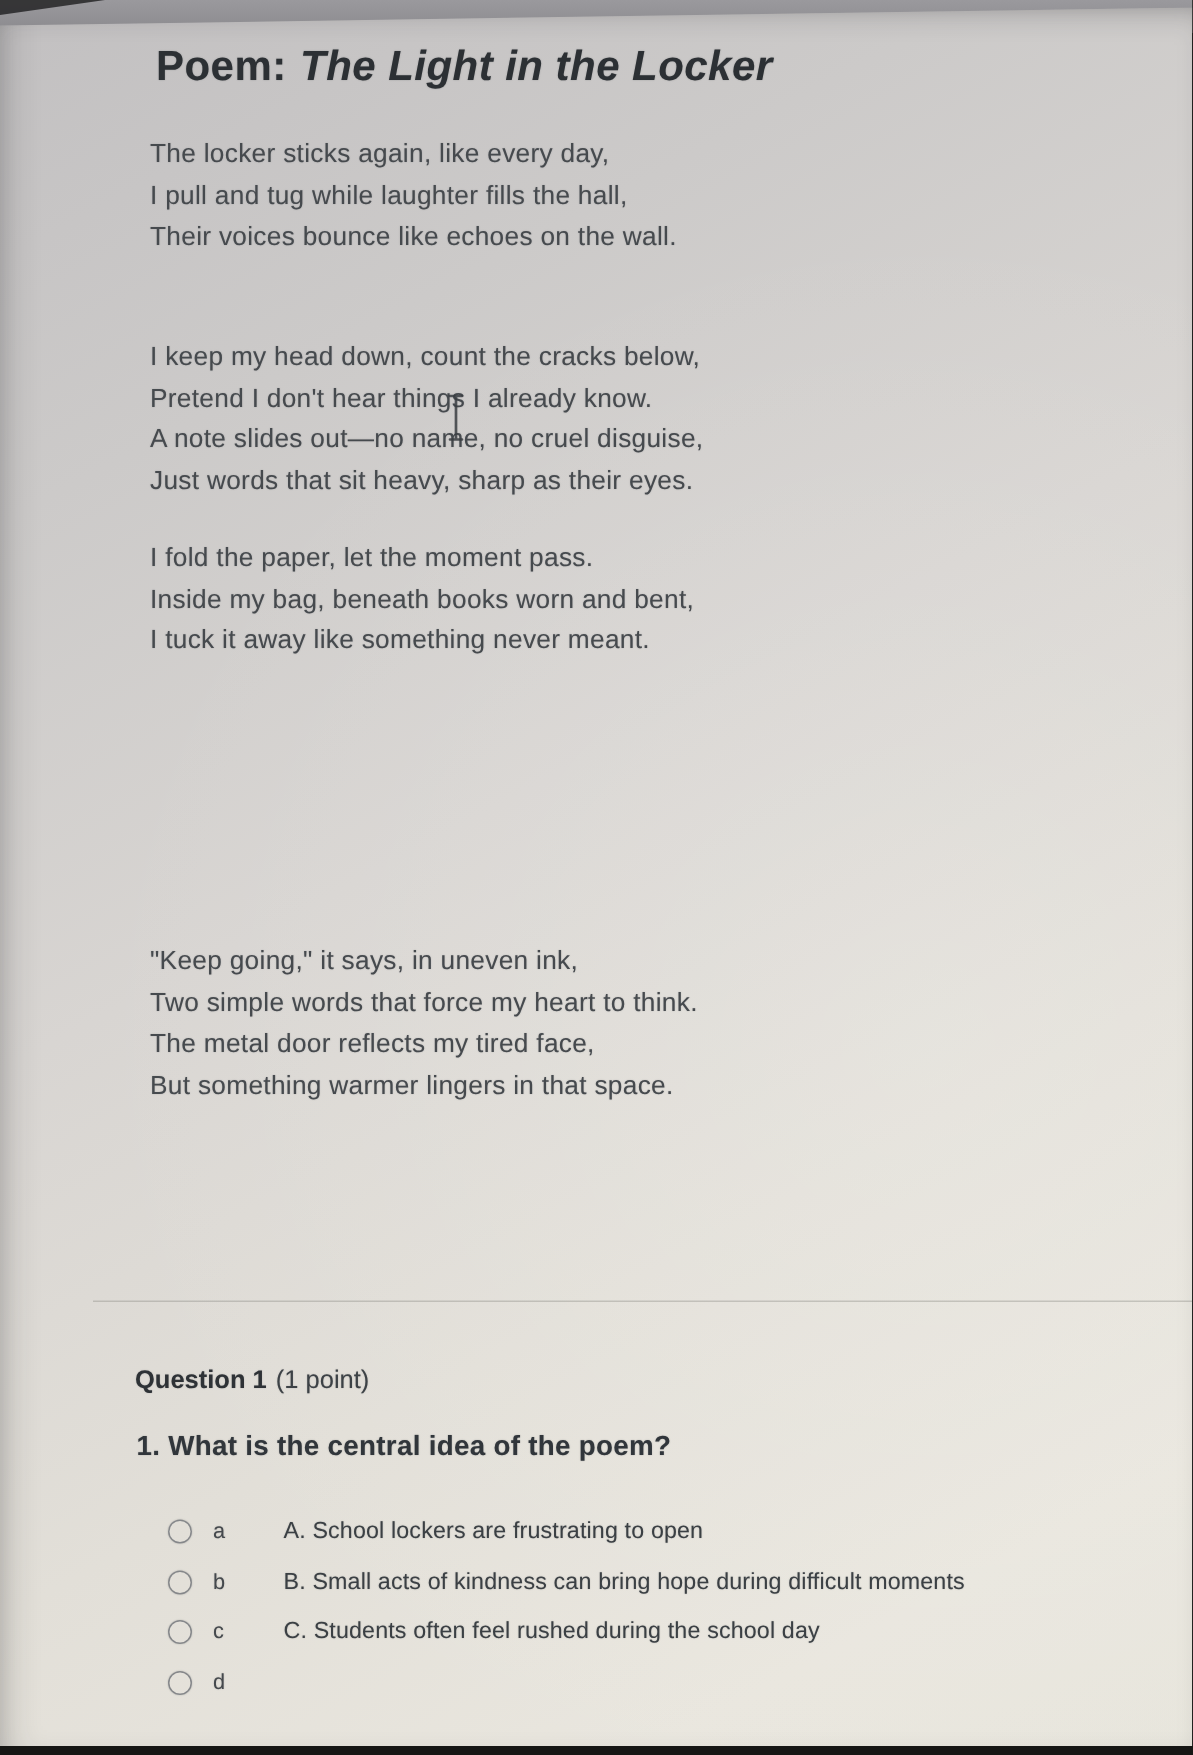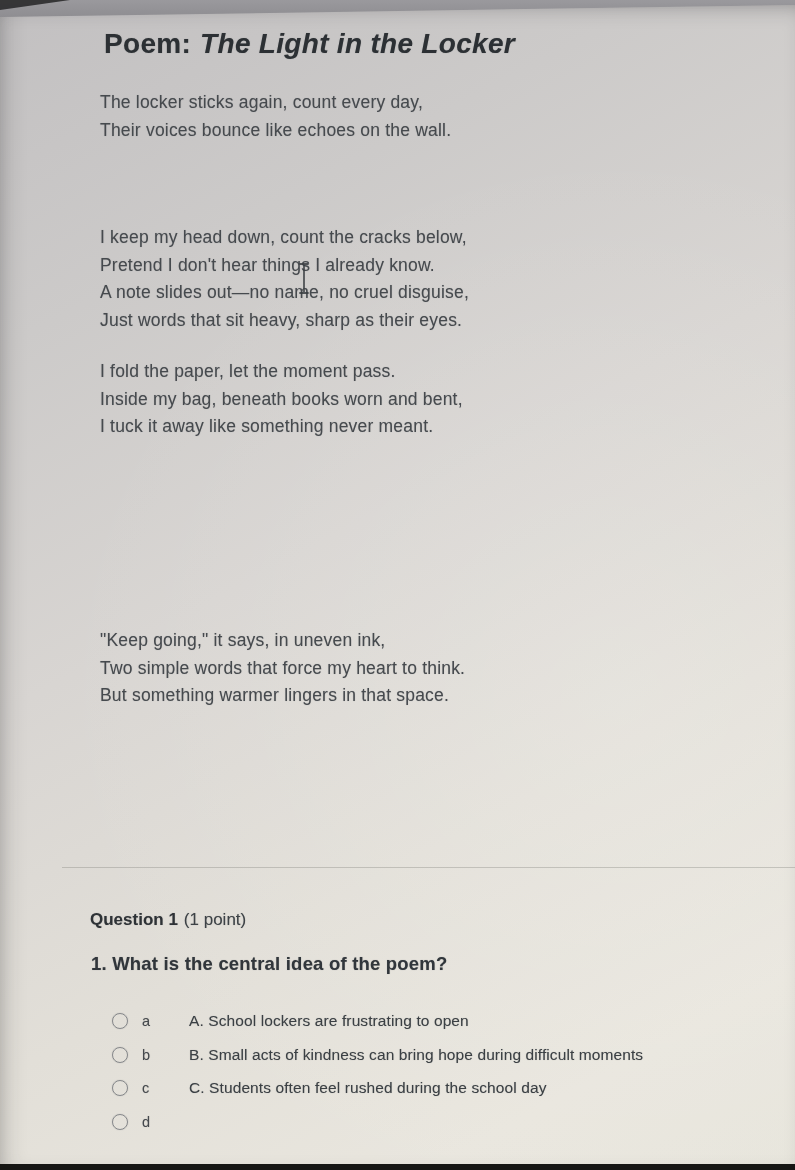--- a/index.html
+++ b/index.html
@@ -116,41 +116,43 @@
   <div class="top-band"></div>
   <div class="corner-wedge"></div>
 
   <div class="page">
 
     <div class="page-title">
       <span>Poem:</span><span class="title-italic">The Light in the Locker</span>
     </div>
 
     <div class="stanza stanza-1">
-      <div>The locker sticks again, count every day,</div>
+      <div>The locker sticks again, like every day,</div>
+      <div>I pull and tug while laughter fills the hall,</div>
       <div>Their voices bounce like echoes on the wall.</div>
     </div>
 
     <div class="stanza stanza-2">
       <div>I keep my head down, count the cracks below,</div>
       <div>Pretend I don't hear things I already know.</div>
       <div>A note slides out—no name, no cruel disguise,</div>
       <div>Just words that sit heavy, sharp as their eyes.</div>
     </div>
 
     <div class="stanza stanza-3">
       <div>I fold the paper, let the moment pass.</div>
       <div>Inside my bag, beneath books worn and bent,</div>
       <div>I tuck it away like something never meant.</div>
     </div>
 
 
     <div class="stanza stanza-5">
       <div>"Keep going," it says, in uneven ink,</div>
       <div>Two simple words that force my heart to think.</div>
+      <div>The metal door reflects my tired face,</div>
       <div>But something warmer lingers in that space.</div>
     </div>
 
     <div class="text-cursor">
       <svg width="14" height="33" viewBox="0 0 14 33">
         <path d="M3 2 H11 M7 2 V31 M3 31 H11" stroke="#3a3e42" stroke-width="1.8" fill="none" stroke-linecap="round"></path>
       </svg>
     </div>
 
     <div class="divider"></div>

